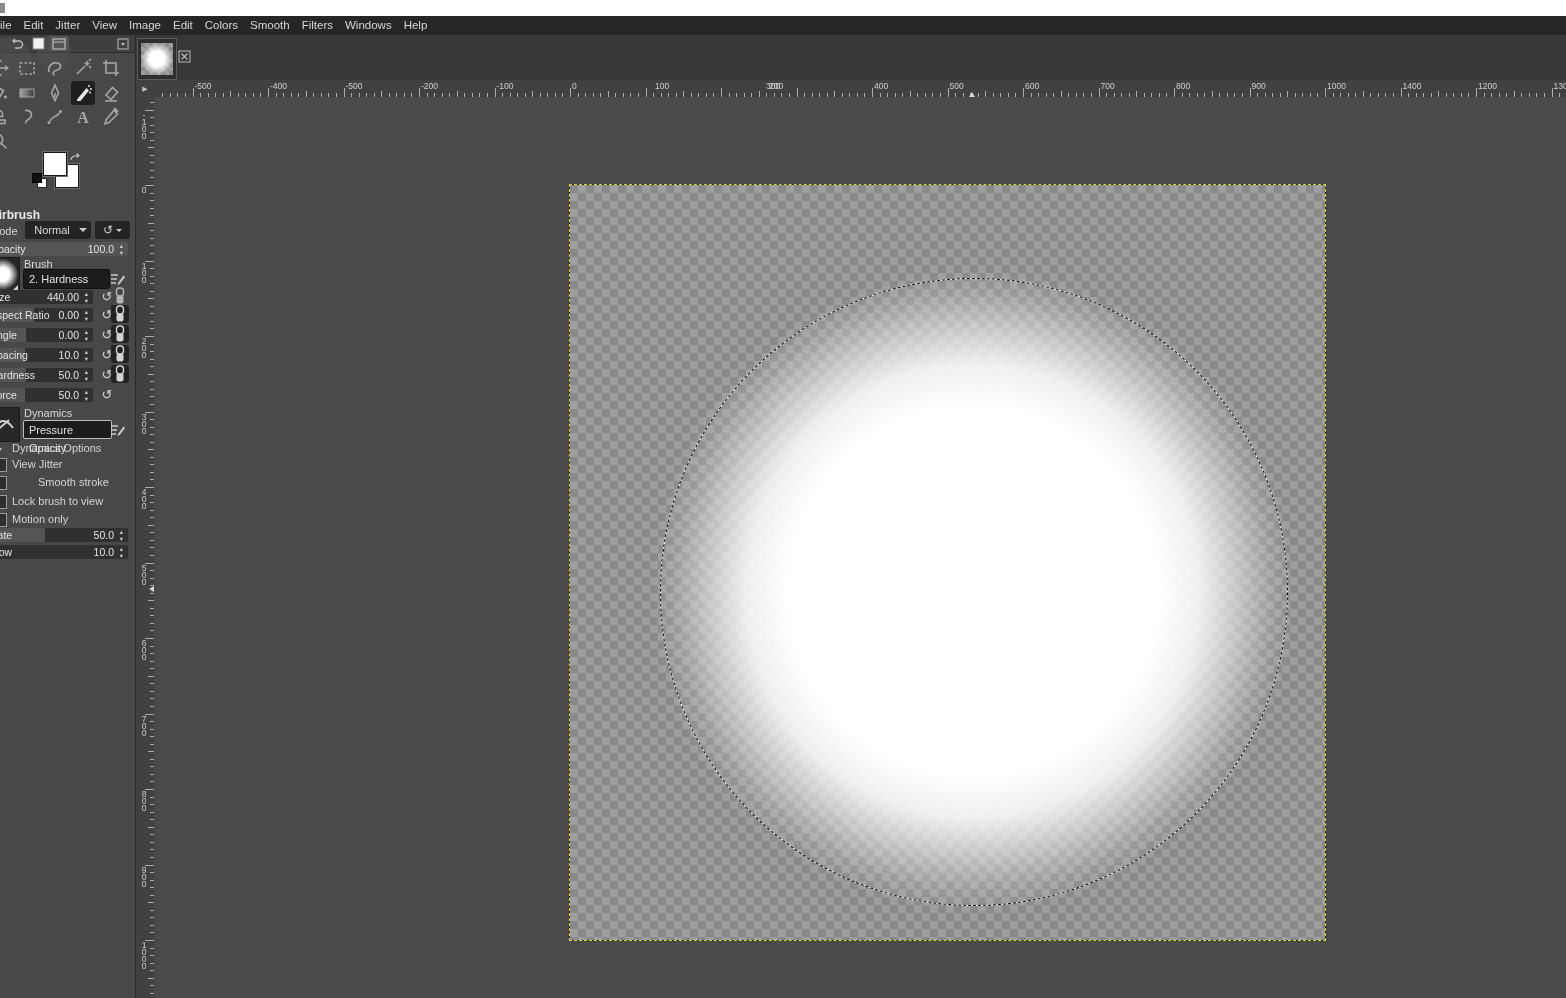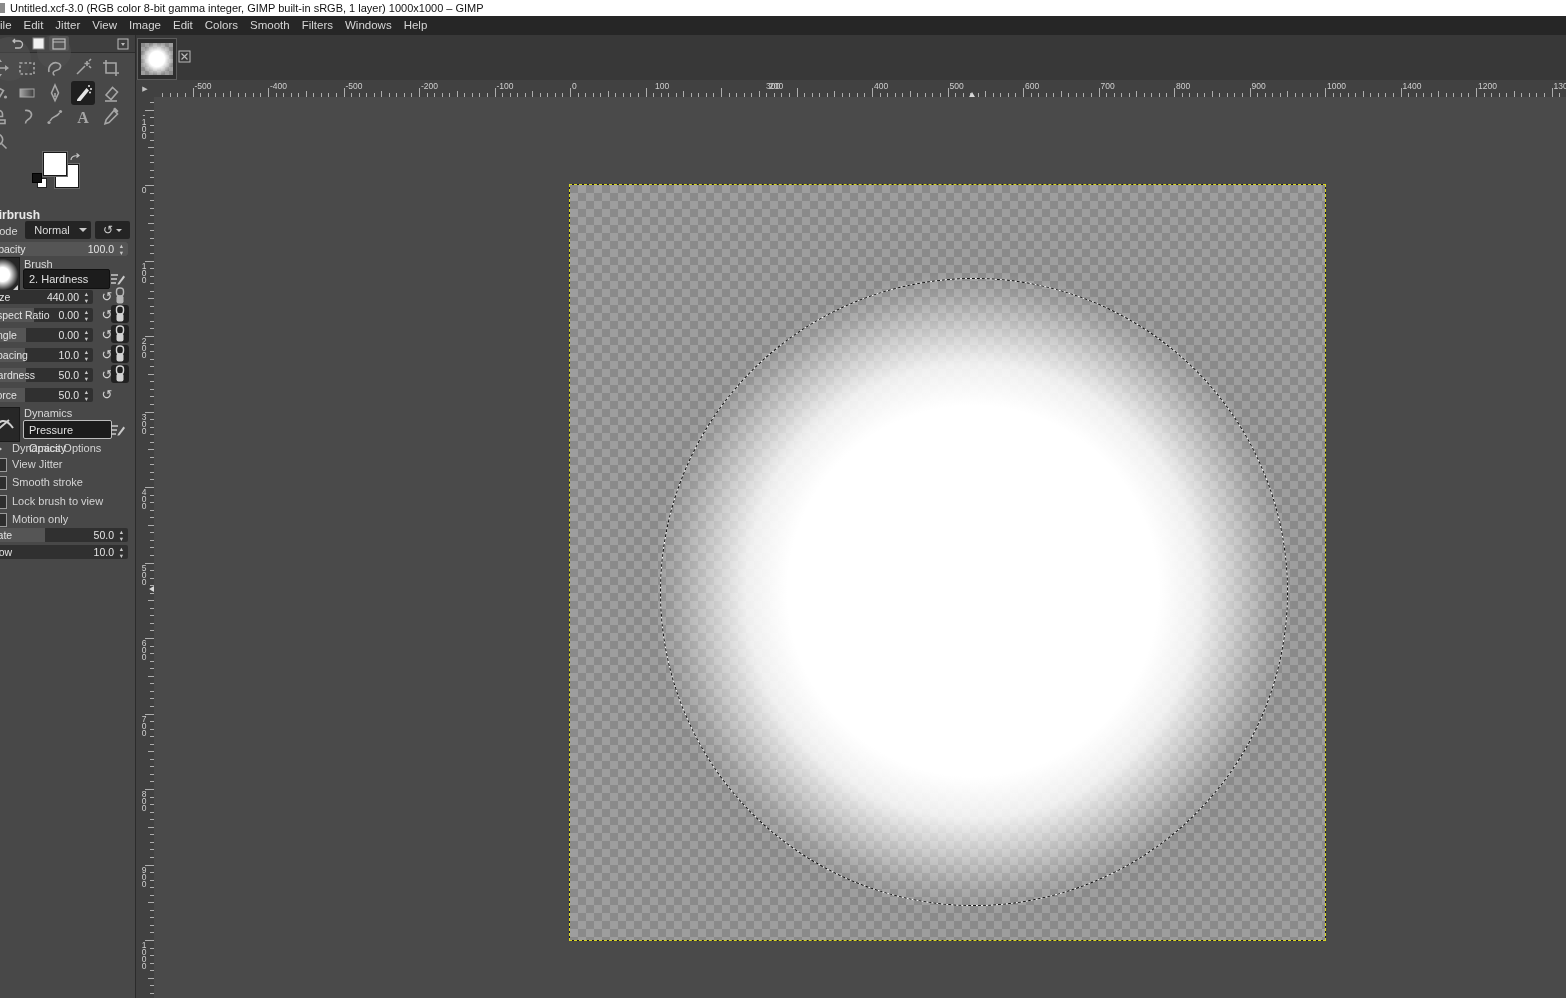--- a/index.html
+++ b/index.html
@@ -90,21 +90,20 @@
     border-right:3px solid transparent;border-bottom:5px solid #d8d8d8;}
   .marker-v{position:absolute;right:0;width:0;height:0;border-top:3px solid transparent;
     border-bottom:3px solid transparent;border-right:5px solid #d8d8d8;}
   svg{display:block;}
 </style>
 </head>
 <body>
 
 <div class="abs" id="titlebar">
   <span class="appicon"></span>
-  <span class="ttl">Untitled.xcf-3.0 (RGB color 8-bit gamma integer, GIMP built-in sRGB, 1 layer) 1000x1000 – GIMP</span>
 </div>
 
 <div class="abs" id="menubar">
   <div class="wrap" id="menuwrap">
       <span class="menu-item">File</span>
       <span class="menu-item">Edit</span>
       <span class="menu-item">Jitter</span>
       <span class="menu-item">View</span>
       <span class="menu-item">Image</span>
       <span class="menu-item">Edit</span>
@@ -441,21 +440,21 @@
       </svg>
   </span>
 
   <div class="expander-tri" style="top:410px;"></div>
   <div class="checkrow-label" style="top:407px;">Dynamics Options</div>
 
   <div id="checkrows">
       <div class="checkbox" style="top:423px;"></div>
     <div class="checkrow-label" style="top:423px;">View Jitter</div>
       <div class="checkbox" style="top:441px;"></div>
-    <div class="checkrow-label" style="top:441px;">Smooth stroke</div>
+    <div class="checkrow-label" style="top:441px;margin-left:26px;">Smooth stroke</div>
       <div class="checkbox" style="top:460px;"></div>
     <div class="checkrow-label" style="top:460px;">Lock brush to view</div>
       <div class="checkbox" style="top:478px;"></div>
     <div class="checkrow-label" style="top:478px;">Motion only</div>
     </div>
   <div id="bottomsliders">
       <div class="slider" style="left:0;top:493px;width:143px;">
       <div class="fill" style="width:42%;"></div>
       <span class="lab">Rate</span>
       <span class="val">50.0</span>

